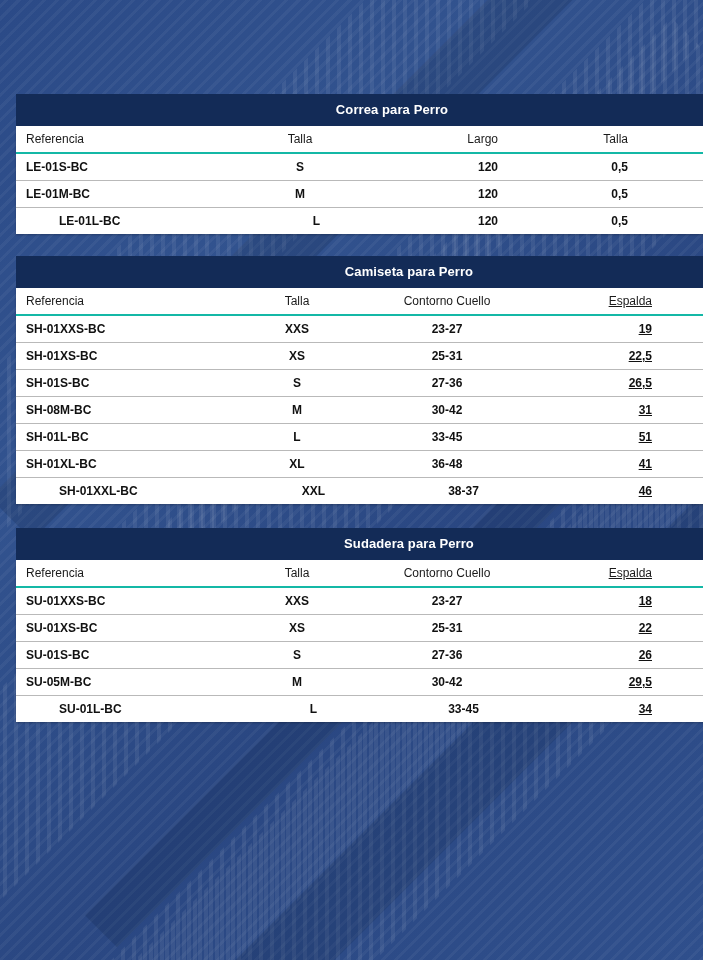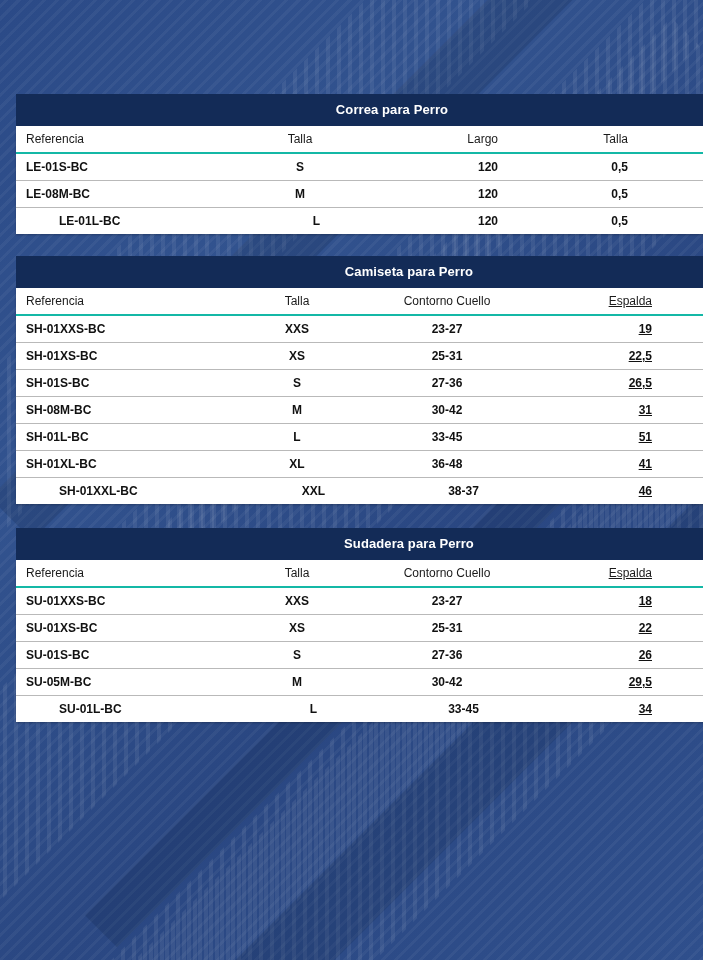--- a/index.html
+++ b/index.html
@@ -145,21 +145,21 @@
     </thead>
     <tbody>
       <tr>
         <td class="c1">LE-01S-BC</td>
         <td class="c2">S</td>
         <td class="c3">120</td>
         <td class="c4">0,5</td>
         <td class="c5">2</td>
       </tr>
       <tr>
-        <td class="c1">LE-08M-BC</td>
+        <td class="c1">LE-01M-BC</td>
         <td class="c2">M</td>
         <td class="c3">120</td>
         <td class="c4">0,5</td>
         <td class="c5">2</td>
       </tr>
       <tr>
         <td class="c1">LE-01L-BC</td>
         <td class="c2">L</td>
         <td class="c3">120</td>
         <td class="c4">0,5</td>

